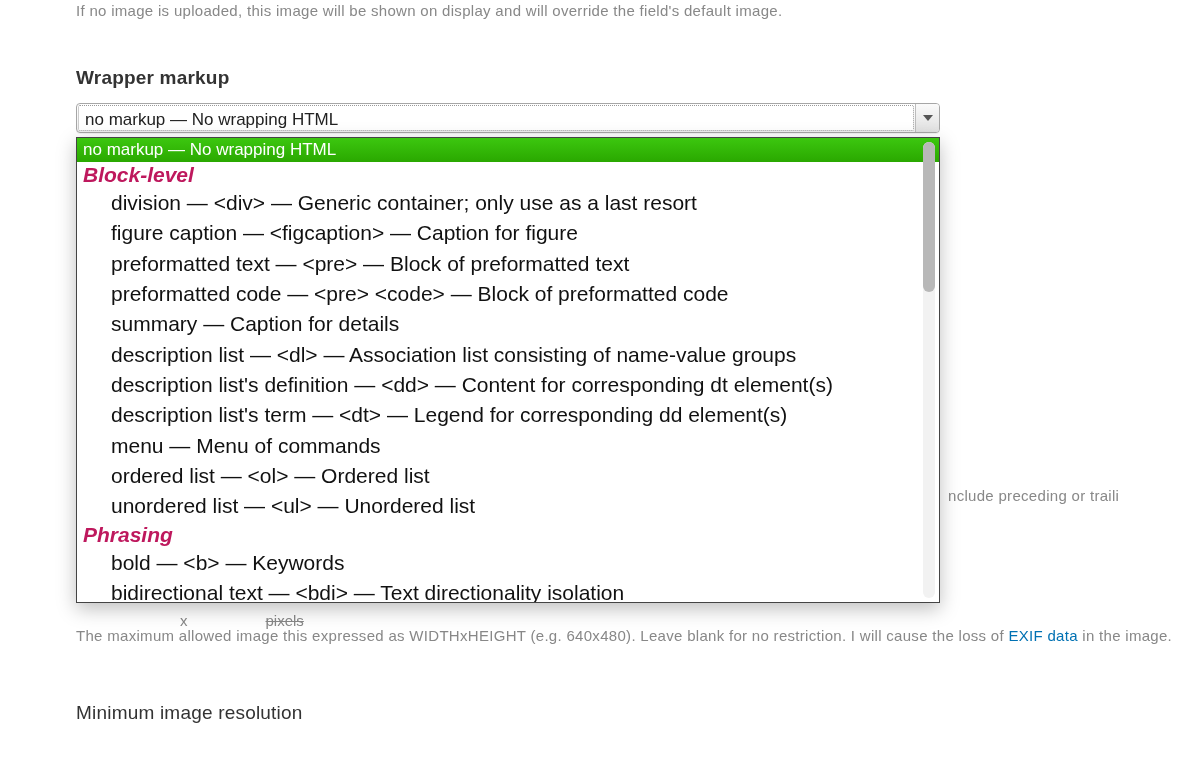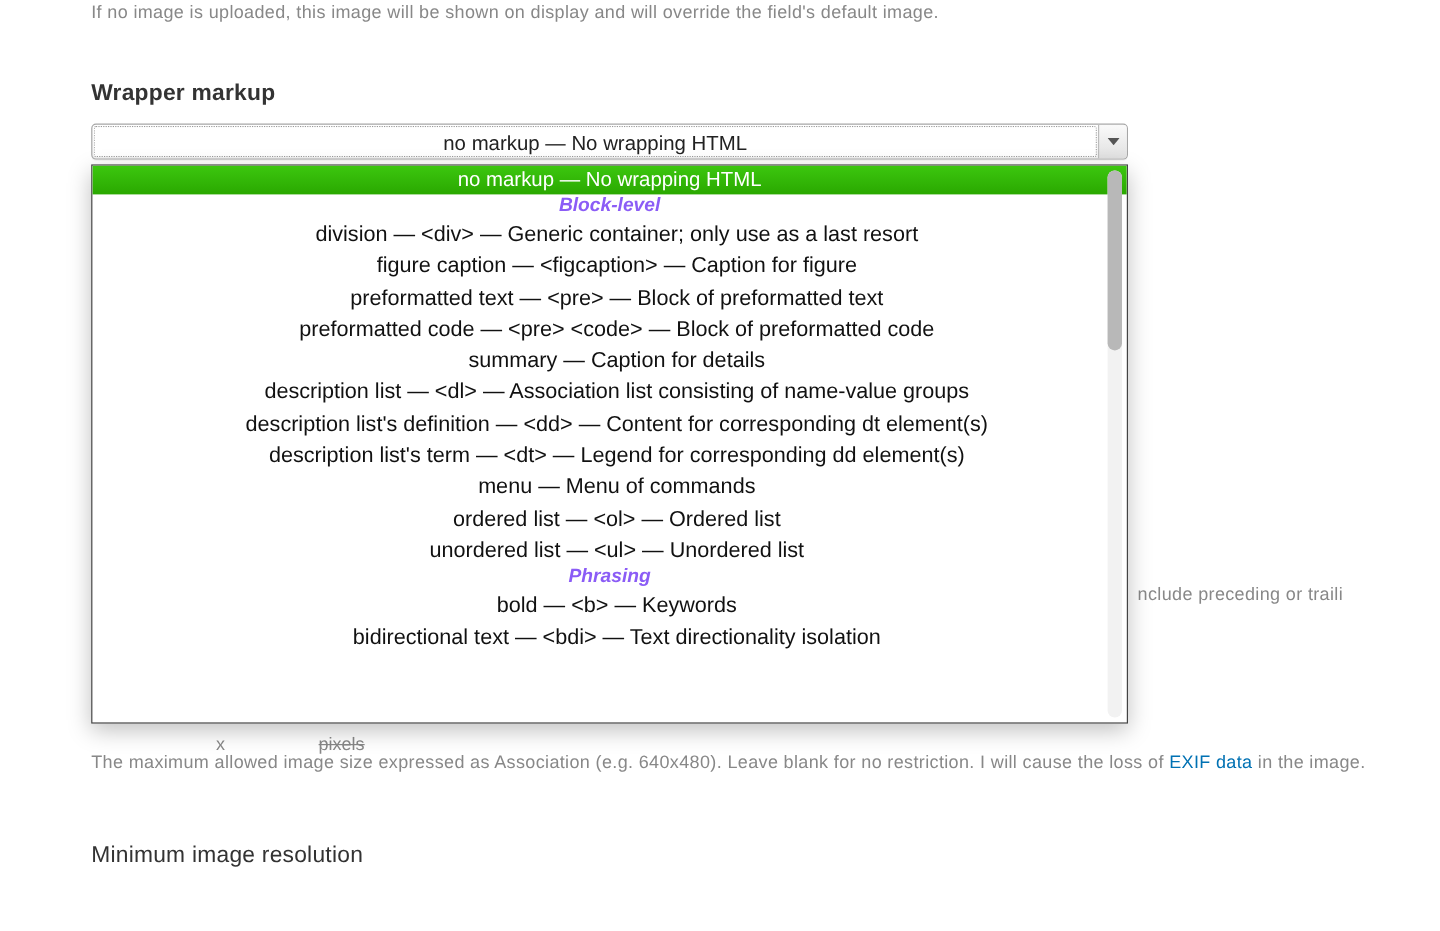--- a/index.html
+++ b/index.html
@@ -26,21 +26,20 @@
     font-size: 19px;
     font-weight: 700;
     color: #333;
     margin: 0 0 6px 0;
     letter-spacing: 0.2px;
   }
   .select-wrap {
     position: relative;
     width: 864px;
     margin-top: 14px;
-    text-align: center;
   }
   .select-closed {
     width: 864px;
     height: 30px;
     border: 1px solid #a6a6a6;
     border-radius: 4px;
     background: linear-gradient(#ffffff, #f0f0f0);
     box-shadow: inset 0 1px 0 #fff, 0 1px 0 rgba(0,0,0,0.05);
     display: flex;
     align-items: stretch;
@@ -104,26 +103,26 @@
     background: #2db300;
     background: linear-gradient(#3cc70f, #2aa800);
     color: #fff;
     font-size: 17px;
     padding: 2px 6px;
     white-space: nowrap;
   }
   .dd-group {
     font-style: italic;
     font-weight: 700;
-    font-size: 16px;
-    color: #8b5cf6;
+    font-size: 21px;
+    color: #be185d;
     padding: 1px 6px;
   }
   .dd-item {
-    font-size: 18px;
+    font-size: 21px;
     color: #111;
     padding: 1px 22px 1px 34px;
     white-space: nowrap;
     line-height: 1.35;
     cursor: pointer;
   }
 
   .behind-right {
     position: absolute;
     top: 487px;
@@ -207,18 +206,18 @@
     </div>
   </div>
 
   <div class="behind-right">nclude preceding or traili</div>
 
   <div class="pixels-peek">
     <span class="x">x</span><span class="strike">pixels</span>
   </div>
 
   <div class="bottom-help">
-    <span>The maximum allowed image size expressed as Association (e.g. 640x480). Leave blank for no restriction. I will cause the loss of </span><a href="#">EXIF data</a><span> in the image.</span>
+    <span>The maximum allowed image this expressed as WIDTHxHEIGHT (e.g. 640x480). Leave blank for no restriction. I will cause the loss of </span><a href="#">EXIF data</a><span> in the image.</span>
   </div>
 
   <div class="bottom-label">Minimum image resolution</div>
 
 </div>
 
 </body></html>

